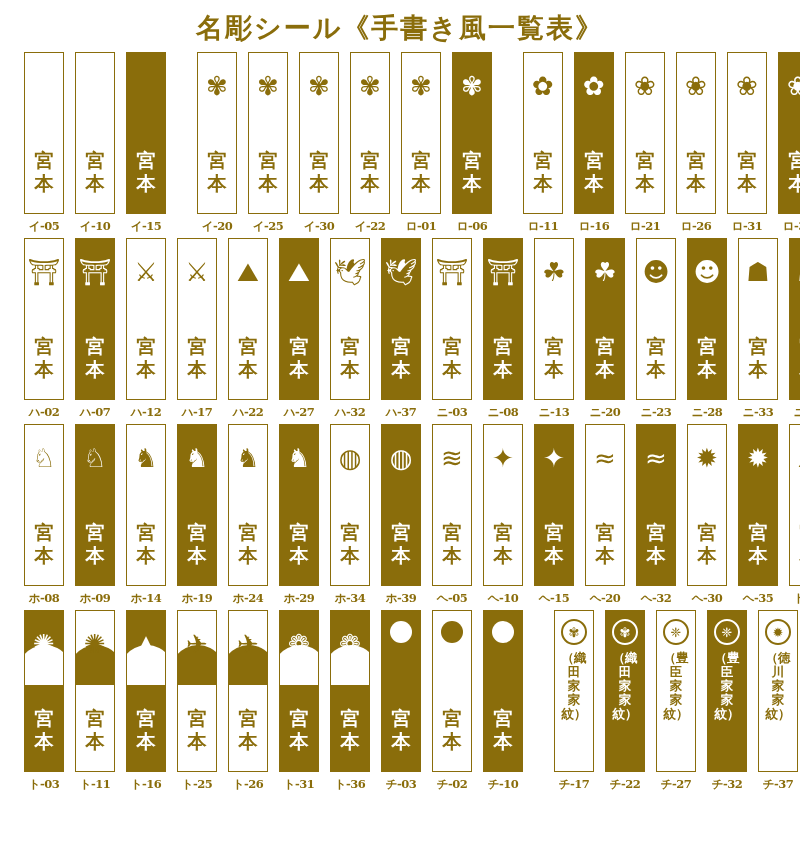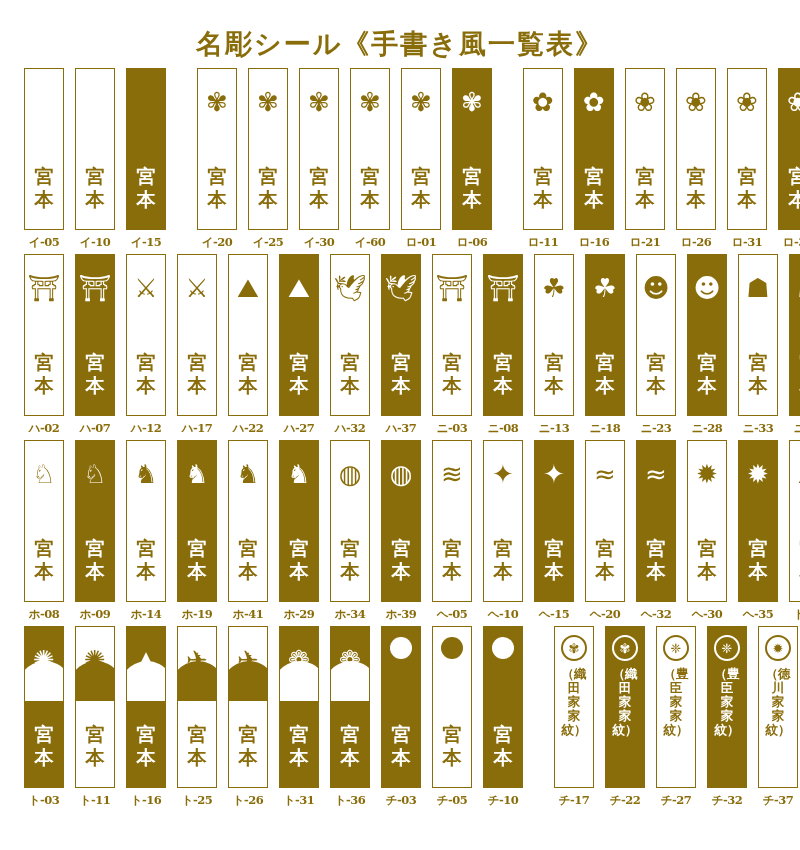--- a/index.html
+++ b/index.html
@@ -18,21 +18,21 @@
     background: #ffffff;
     overflow: hidden;
   }
   #title {
     text-align: center;
     color: #8a6d0b;
     font-family: "DejaVu Serif", serif;
     font-weight: bold;
     font-size: 27px;
     letter-spacing: 2px;
-    padding-top: 26px;
+    padding-top: 10px;
     padding-bottom: 6px;
     white-space: nowrap;
   }
   .row {
     display: flex;
     align-items: flex-start;
     margin-bottom: 4px;
     padding-left: 22px;
   }
   .group {
@@ -205,21 +205,21 @@
 本</div>
             </div>
             <div class="code">イ-30</div>
           </div>
           <div class="cell">
             <div class="tile open">
               <div class="art">✾</div>
               <div class="nm">宮
 本</div>
             </div>
-            <div class="code">イ-60</div>
+            <div class="code">イ-22</div>
           </div>
           <div class="cell">
             <div class="tile open">
               <div class="art">✾</div>
               <div class="nm">宮
 本</div>
             </div>
             <div class="code">ロ-01</div>
           </div>
           <div class="cell">
@@ -372,21 +372,21 @@
 本</div>
             </div>
             <div class="code">ニ-13</div>
           </div>
           <div class="cell">
             <div class="tile filled">
               <div class="art">☘</div>
               <div class="nm">宮
 本</div>
             </div>
-            <div class="code">ニ-18</div>
+            <div class="code">ニ-20</div>
           </div>
           <div class="cell">
             <div class="tile open">
               <div class="art">☻</div>
               <div class="nm">宮
 本</div>
             </div>
             <div class="code">ニ-23</div>
           </div>
           <div class="cell">
@@ -448,21 +448,21 @@
 本</div>
             </div>
             <div class="code">ホ-19</div>
           </div>
           <div class="cell">
             <div class="tile open">
               <div class="art">♞</div>
               <div class="nm">宮
 本</div>
             </div>
-            <div class="code">ホ-41</div>
+            <div class="code">ホ-24</div>
           </div>
           <div class="cell">
             <div class="tile filled">
               <div class="art">♞</div>
               <div class="nm">宮
 本</div>
             </div>
             <div class="code">ホ-29</div>
           </div>
           <div class="cell">
@@ -633,21 +633,21 @@
 本</div>
             </div>
             <div class="code">チ-03</div>
           </div>
           <div class="cell">
             <div class="tile open">
               <div class="sun"></div>
               <div class="nm">宮
 本</div>
             </div>
-            <div class="code">チ-05</div>
+            <div class="code">チ-02</div>
           </div>
           <div class="cell">
             <div class="tile filled">
               <div class="sun"></div>
               <div class="nm">宮
 本</div>
             </div>
             <div class="code">チ-10</div>
           </div>
         </div>

